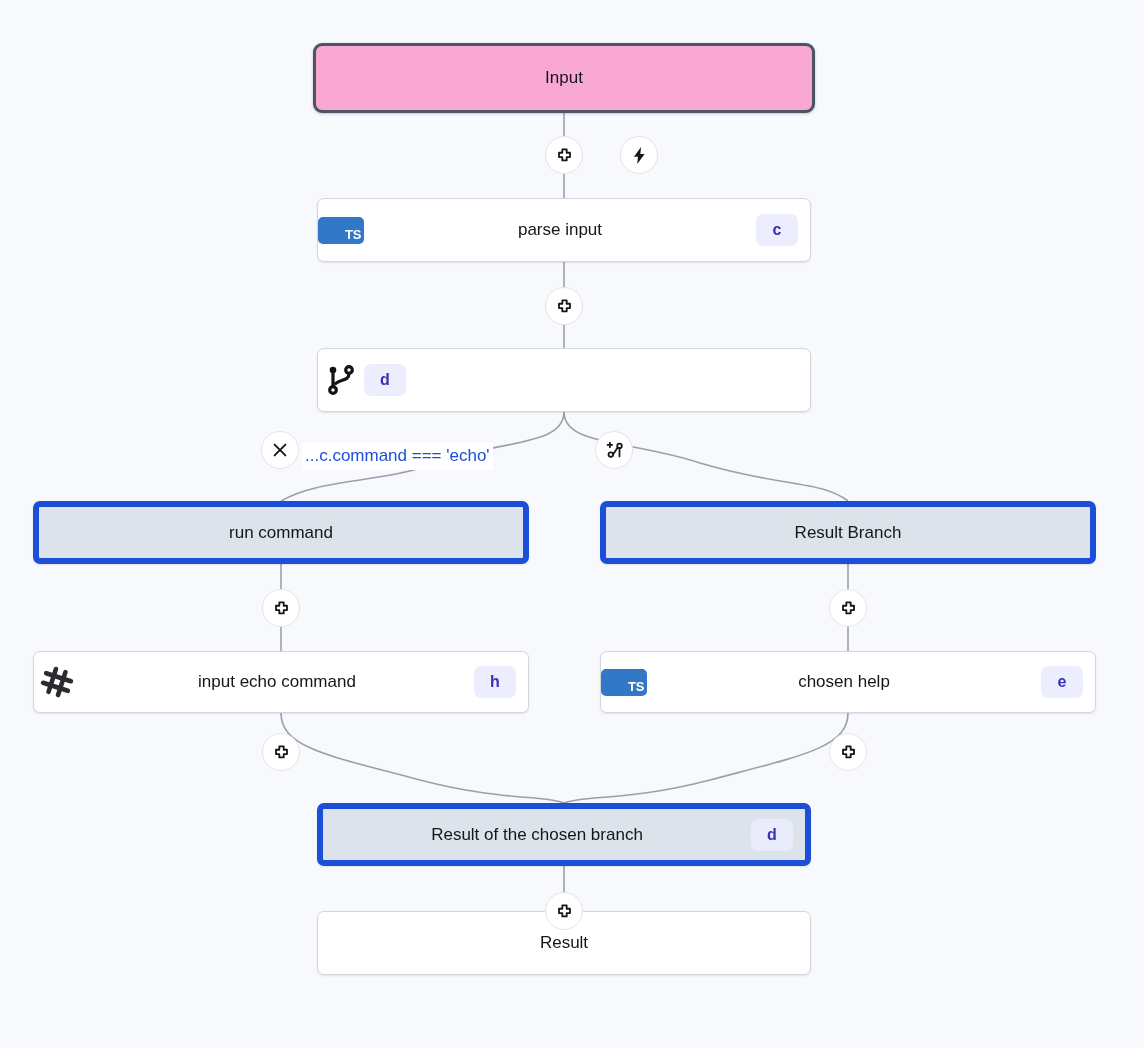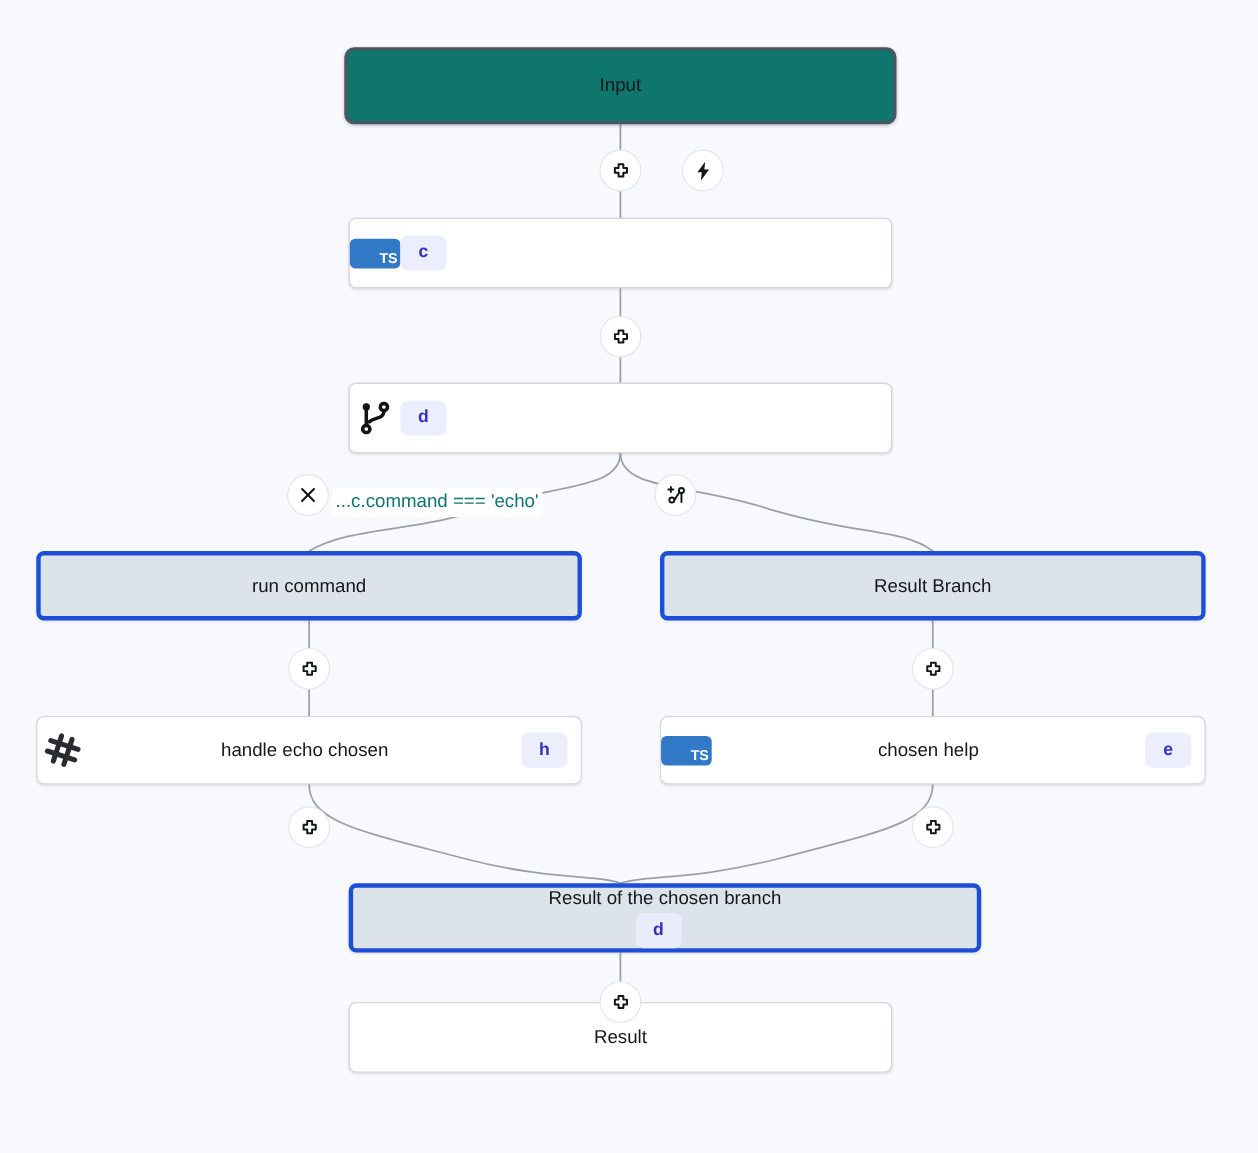--- a/index.html
+++ b/index.html
@@ -42,27 +42,27 @@
   .node .label {
     flex: 1 1 auto;
     text-align: center;
     white-space: nowrap;
     overflow: hidden;
     text-overflow: ellipsis;
     padding: 0 6px;
   }
   .node.io {
     background: #dde3ea;
-    border: 4px solid #1d4ed8;
+    border: 6px solid #1d4ed8;
     justify-content: flex-end;
   }
   .node.selected {
     border: 3px solid #4b5563;
     border-radius: 9px;
-    background: #0f766e;
+    background: #f9a8d4;
     box-shadow: 0 1px 3px rgba(16,20,40,.22);
     justify-content: flex-end;
   }
   .node.plainwhite {
     background: #ffffff;
   }
 
   
   .icon-slot {
     flex: 0 0 auto;
@@ -117,21 +117,21 @@
     display: flex;
     align-items: center;
     justify-content: center;
     box-sizing: border-box;
   }
 
   
   .cond-label {
     position: absolute;
     background: #ffffff;
-    color: #0f766e;
+    color: #1d4ed8;
     font-size: 17px;
     white-space: nowrap;
     padding: 2px 3px;
     line-height: 1.35;
   }
 </style>
 </head>
 <body>
 
 <div id="canvas">
@@ -160,20 +160,21 @@
   </svg>
 
   <div class="node selected" style="left:313px; top:43px; width:502px; height:70px;">
     <span class="label">Input</span>
   </div>
 
   <div class="node plainwhite" style="left:317px; top:198px; width:494px; height:64px;">
     <span class="icon-slot">
       <span class="ts-logo">TS</span>
     </span>
+    <span class="label">parse input</span>
     <span class="badge">c</span>
   </div>
 
   <div class="node plainwhite" style="left:317px; top:348px; width:494px; height:64px;">
     <span class="icon-slot">
       <svg width="28" height="30" viewBox="0 0 28 30" fill="none" stroke="#111318" stroke-width="3.2" stroke-linecap="round" stroke-linejoin="round">
         <circle cx="6" cy="5" r="3.3" fill="#111318" stroke="none"></circle>
         <circle cx="22" cy="5" r="3.3" fill="none"></circle>
         <circle cx="6" cy="25" r="3.3" fill="none"></circle>
         <path d="M6 8.5 L6 21.5"></path>
@@ -195,33 +196,33 @@
     <span class="icon-slot">
       <svg width="34" height="34" viewBox="0 0 34 34">
         <g transform="rotate(18 17 17)" fill="none" stroke="#2a2c31" stroke-width="4.6" stroke-linecap="round">
           <path d="M12 5 L12 29"></path>
           <path d="M22 5 L22 29"></path>
           <path d="M4 12 L30 12"></path>
           <path d="M4 22 L30 22"></path>
         </g>
       </svg>
     </span>
-    <span class="label">handle echo chosen</span>
+    <span class="label">input echo command</span>
     <span class="badge">h</span>
   </div>
 
   <div class="node plainwhite" style="left:600px; top:651px; width:496px; height:62px;">
     <span class="icon-slot">
       <span class="ts-logo">TS</span>
     </span>
     <span class="label">chosen help</span>
     <span class="badge">e</span>
   </div>
 
-  <div class="node io" style="left:317px; top:803px; width:575px; height:63px;flex-direction:column;">
+  <div class="node io" style="left:317px; top:803px; width:494px; height:63px;">
     <span class="label">Result of the chosen branch</span>
     <span class="badge on-gray">d</span>
   </div>
 
   <div class="node plainwhite" style="left:317px; top:911px; width:494px; height:64px;">
     <span class="label">Result</span>
   </div>
 
   <div class="circle-btn" style="left:545px; top:136px;">
     <svg width="19" height="19" viewBox="0 0 20 20" fill="none" stroke="#15161a" stroke-width="1.9" stroke-linejoin="round">

